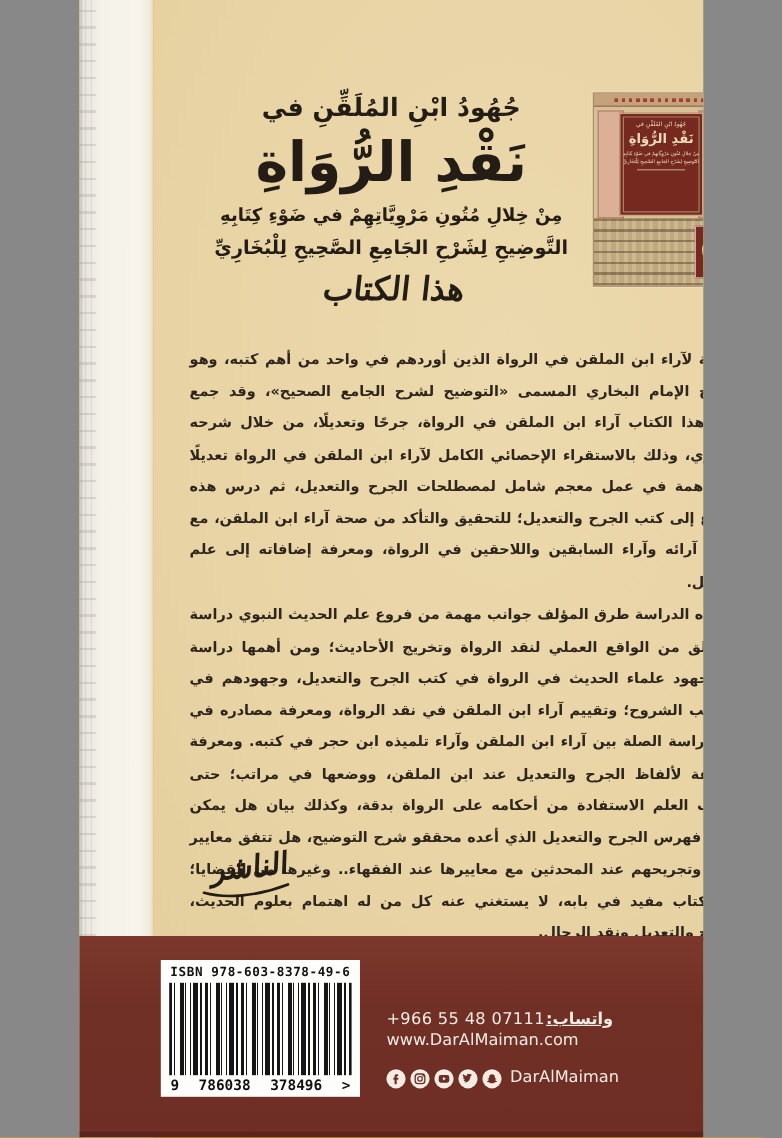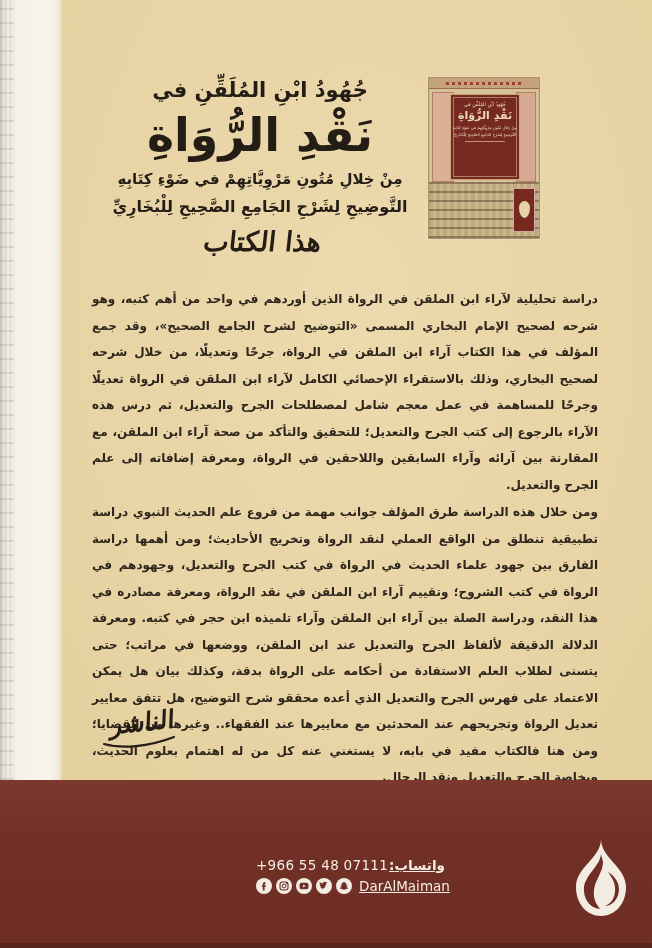--- a/index.html
+++ b/index.html
@@ -1,18 +1,18 @@
 <!DOCTYPE html>
 <html lang="ar"><head>
 <meta charset="utf-8">
 <style>
   * { margin:0; padding:0; box-sizing:border-box; }
   body { font-family:"DejaVu Sans", sans-serif; background:#888; }
 
-  .page { position:relative; width:652px; height:948px; margin:0 auto;
+  .page { position:relative; width:520px; height:948px; margin:0 auto;
           background:#eab308; overflow:hidden; }
 
   
   .edge-strip { position:absolute; left:0; top:0; width:62px; height:948px;
     background:linear-gradient(90deg,#d8d4cf 0%,#cdc9c3 3%,#e6e3dc 5%,#f5f2ea 30%,#f7f4ec 82%,#efe9db 95%,#e6d7b4 100%); }
   .edge-pattern { position:absolute; left:0; top:0; width:14px; height:780px;
     background:repeating-linear-gradient(0deg, rgba(150,140,130,.25) 0 2px, transparent 2px 14px),
                repeating-linear-gradient(90deg, rgba(150,140,130,.18) 0 1px, transparent 1px 5px); }
   .cover { position:absolute; left:62px; top:0; width:590px; height:780px;
     background:radial-gradient(ellipse at 50% 40%, #ecd9ad 0%, #e8d4a5 60%, #e4cf9e 100%); }
@@ -75,26 +75,26 @@
   .bars { flex:1; margin-top:3px;
     background-image:repeating-linear-gradient(90deg,
       #151515 0 2px, transparent 2px 4px, #151515 4px 5px, transparent 5px 9px,
       #151515 9px 12px, transparent 12px 13px, #151515 13px 14px, transparent 14px 17px,
       #151515 17px 18px, transparent 18px 20px, #151515 20px 24px, transparent 24px 26px,
       #151515 26px 27px, transparent 27px 30px); }
   .digits-line { display:flex; justify-content:space-between; align-items:flex-end;
     font-family:"DejaVu Sans Mono", monospace; font-size:12px; font-weight:bold; color:#111; margin-top:1px; padding:0 1px; }
 
   
-  .contact { position:absolute; left:256px; top:76px; width:200px; color:#f3ece2; font-size:13.5px; line-height:18px; }
+  .contact { position:absolute; left:256px; top:60px; width:200px; color:#f3ece2; font-size:13.5px; line-height:18px; }
   .whatsapp-line { display:flex; direction:ltr; gap:1px; align-items:baseline; white-space:nowrap; }
   .wa-number { letter-spacing:.3px; }
   .wa-label { font-weight:bold;text-decoration:underline; }
   .contact-line { direction:ltr; }
-  .social-row { display:flex; align-items:center; gap:4px; margin-top:3px;text-decoration:underline; }
+  .social-row { display:flex; align-items:flex-end; gap:4px; margin-top:13px; }
   .s-icon { width:16px; height:16px; border-radius:50%; background:#f3ece2; display:flex;
     align-items:center; justify-content:center; flex:0 0 auto; }
   .s-icon svg { display:block; }
   .s-handle { margin-left:3px; font-size:13.5px; }
 
   
   .pub-logo { position:absolute; left:452px; top:52px; width:180px; height:92px; display:flex;
     align-items:center; justify-content:flex-end; gap:6px; color:#f3ece2; }
   .pub-text { text-align:center; direction:rtl; margin-top:14px; }
   .pub-name { font-size:23px; font-weight:bold; letter-spacing:-1px; line-height:24px; }
@@ -143,26 +143,37 @@
 
   <div class="signature">
     <span class="sig-word">الناشر</span>
     <svg class="sig-flourish" width="78" height="16" viewBox="0 0 78 16">
       <path d="M4 11 C 22 16, 48 14, 74 4" stroke="#241d15" stroke-width="2.2" fill="none" stroke-linecap="round"></path>
     </svg>
   </div>
 
   <div class="footer">
 
+    <div class="barcode">
+      <div class="isbn-line">ISBN 978-603-8378-49-6</div>
+      <div class="bars"></div>
+      <div class="digits-line">
+        <span>9</span>
+        <span>786038</span>
+        <span>378496</span>
+        <span>&gt;</span>
+      </div>
+    </div>
 
     <div class="contact">
       <div class="whatsapp-line">
         <span class="wa-number">+966 55 48 07111</span>
         <span class="wa-label">:واتساب</span>
       </div>
+      <div class="contact-line">www.DarAlMaiman.com</div>
       <div class="social-row">
         <span class="s-icon">
           <svg width="10" height="10" viewBox="0 0 10 10">
               <path d="M6.6 1.2 H5.4 C4.3 1.2 3.8 1.9 3.8 3 V4.2 H2.8 V5.8 H3.8 V9.5 H5.6 V5.8 H6.8 L7 4.2 H5.6 V3.3 C5.6 2.9 5.8 2.7 6.2 2.7 H6.9 Z" fill="#6e2e25"></path>
             </svg>
         </span>
         <span class="s-icon">
           <svg width="10" height="10" viewBox="0 0 10 10">
               <rect x="1" y="1" width="8" height="8" rx="2.4" fill="none" stroke="#6e2e25" stroke-width="1.1"></rect>
               <circle cx="5" cy="5" r="1.9" fill="none" stroke="#6e2e25" stroke-width="1"></circle>

